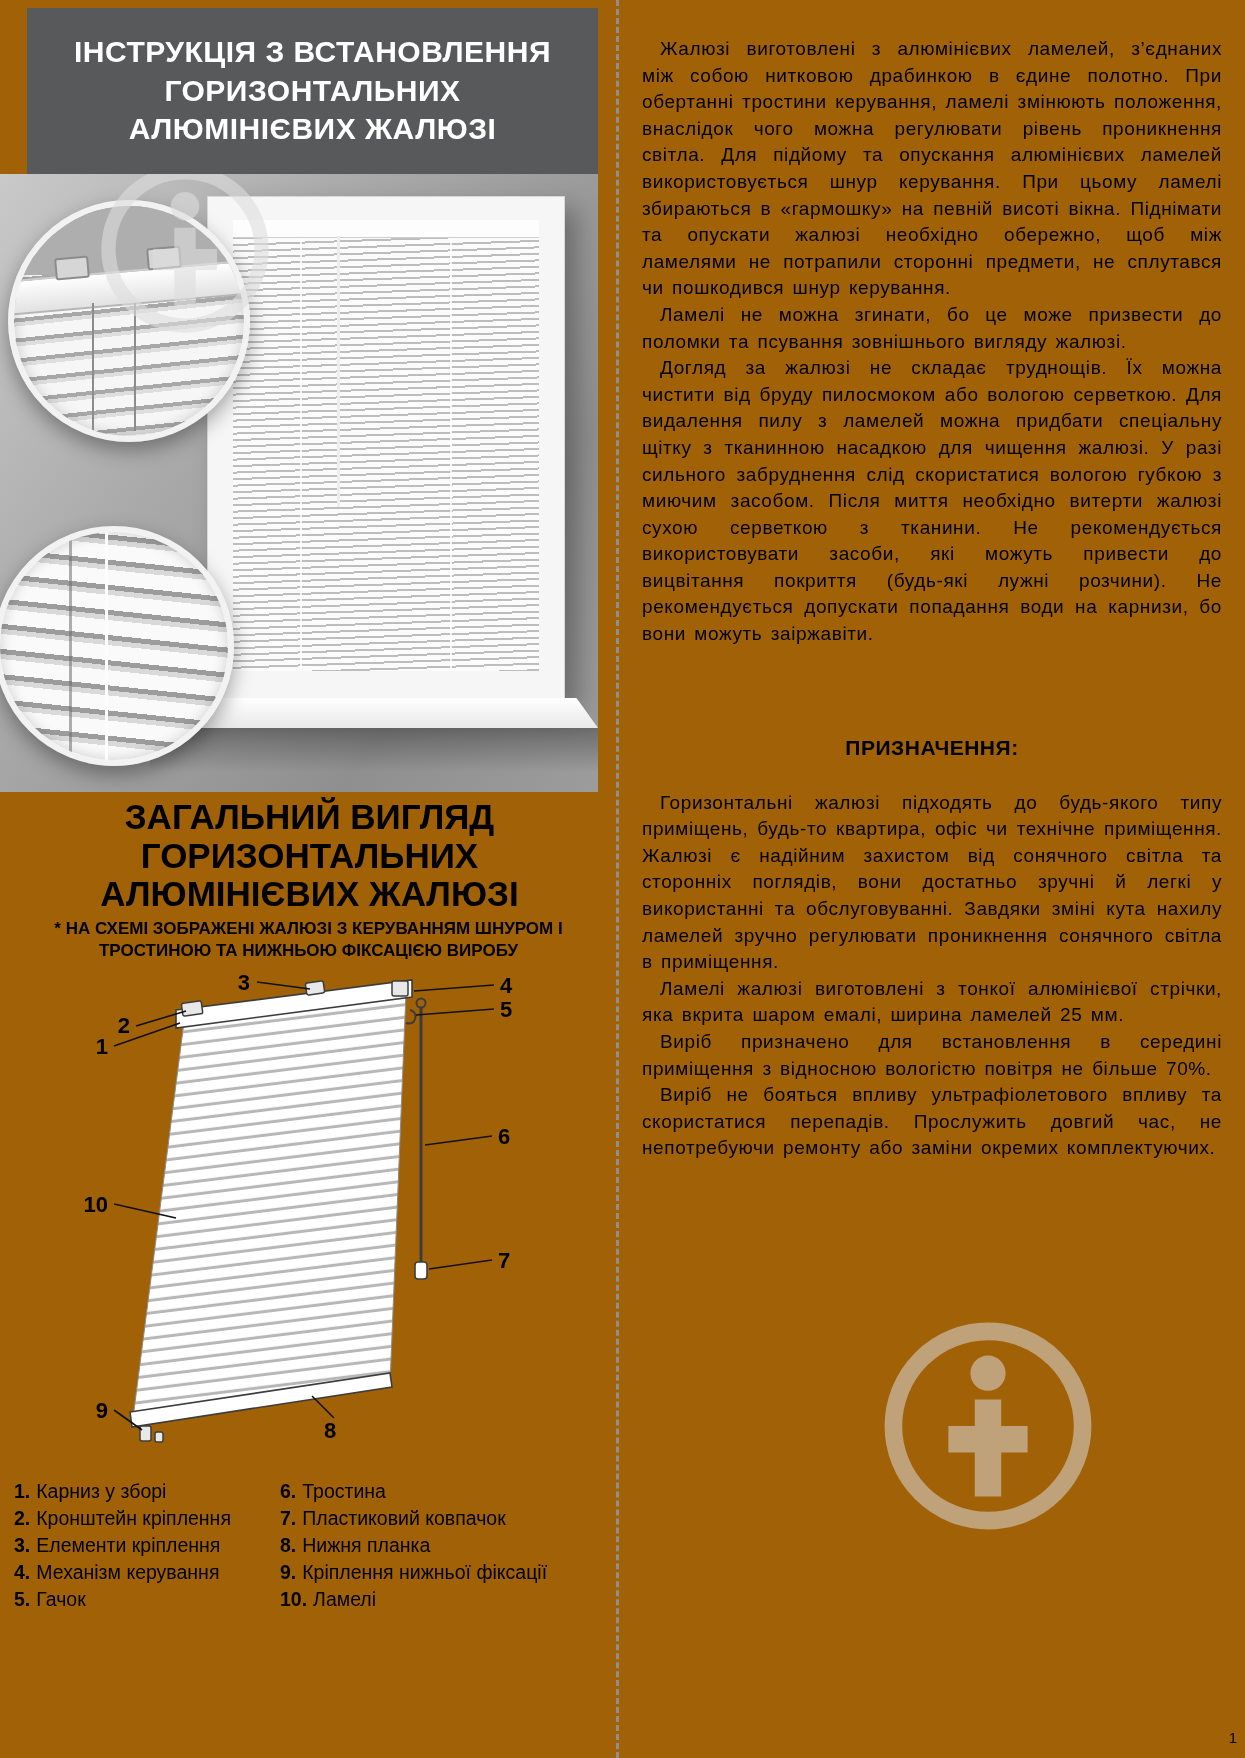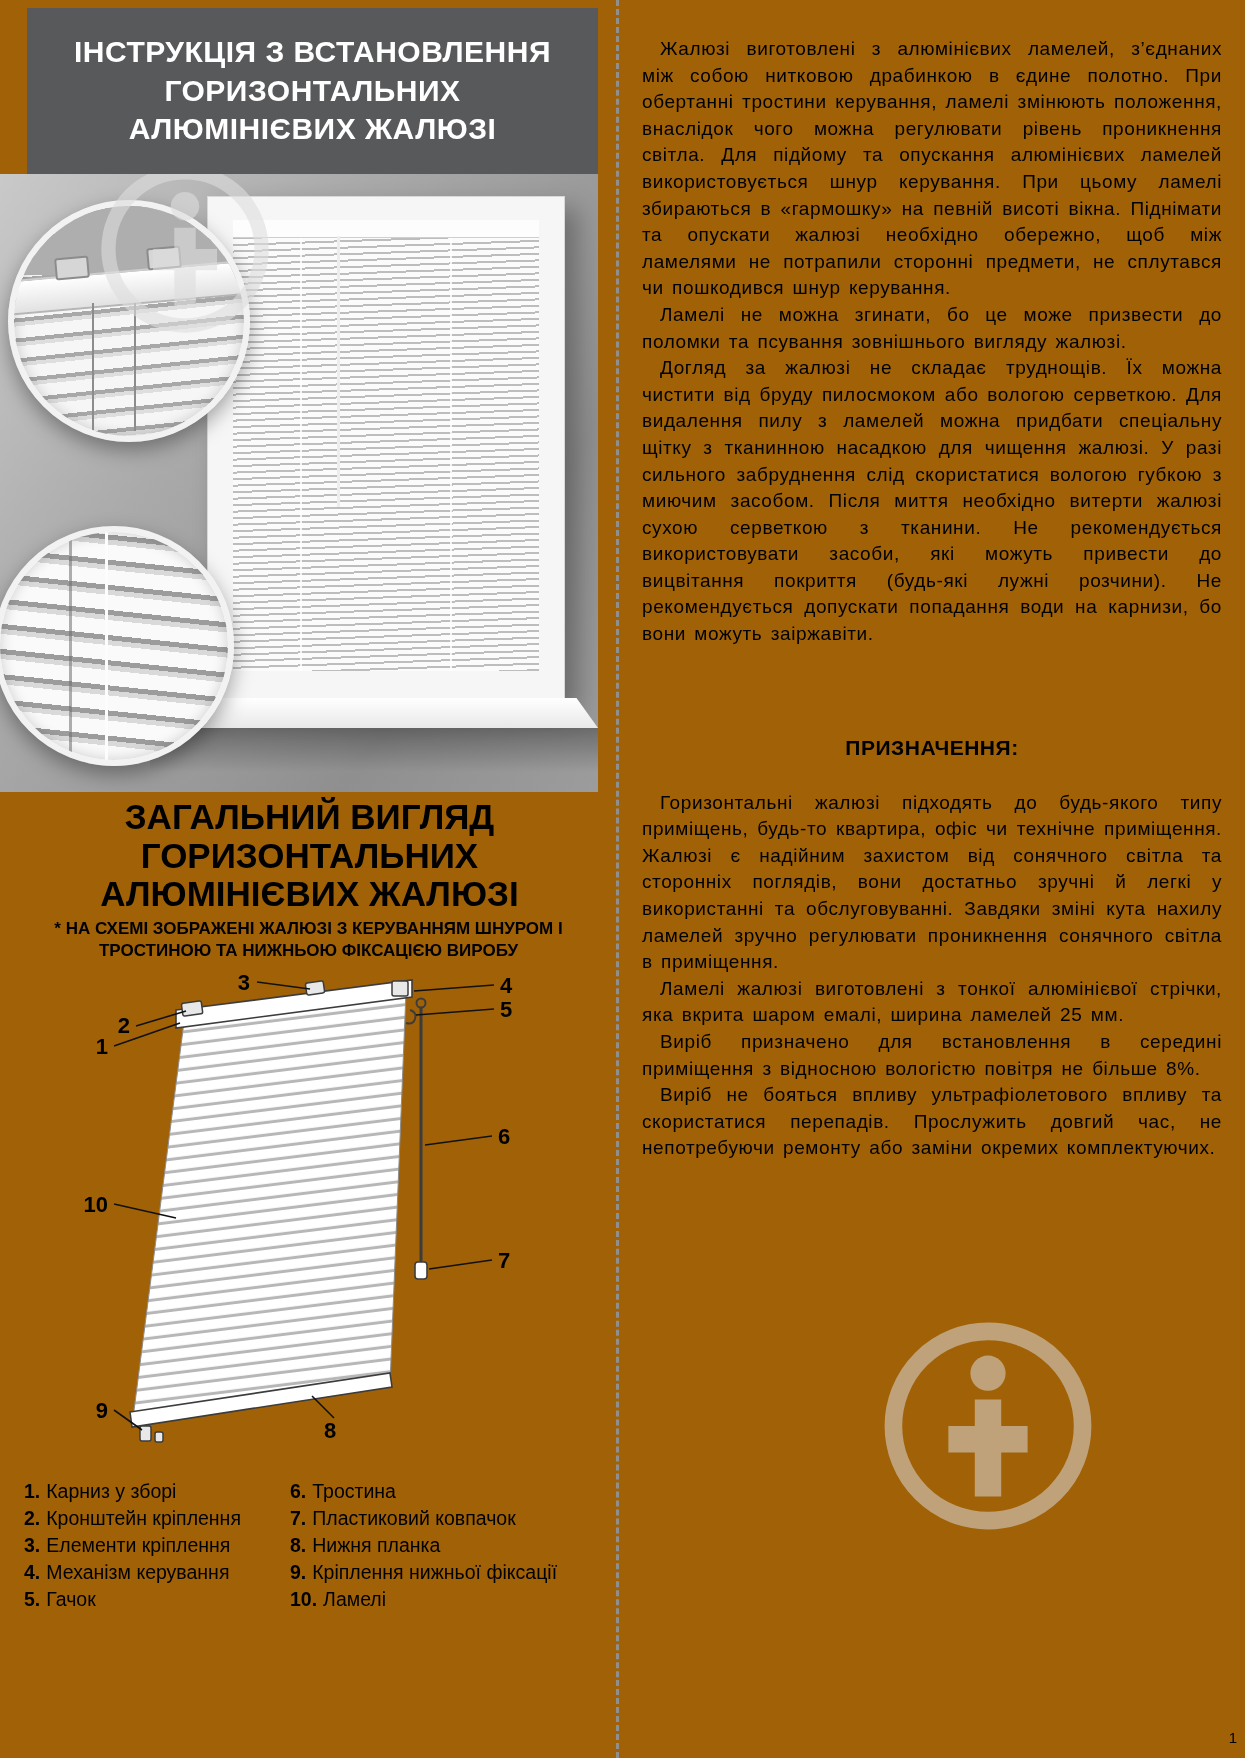--- a/index.html
+++ b/index.html
@@ -53,21 +53,21 @@
   .wm-bottom { left:878px; top:1316px; width:220px; height:220px; color:#d8d8d8; opacity:.55; z-index:1; }
 
   .overview-title { position:absolute; left:24px; top:798px; width:571px; text-align:center;
                     font-weight:bold; font-size:35px; line-height:1.1; }
   .overview-note { position:absolute; left:36px; top:918px; width:545px; text-align:center;
                    font-weight:bold; font-size:17px; line-height:1.3; }
 
   .diagram { position:absolute; left:14px; top:966px; width:575px; height:508px; }
   .diagram text { font-family:"Liberation Sans", sans-serif; font-weight:bold; font-size:22px; fill:#000; }
 
-  .legend { position:absolute; left:24px; top:1478px; width:568px; display:grid;
+  .legend { position:absolute; left:14px; top:1478px; width:568px; display:grid;
             grid-template-columns:262px 1fr; column-gap:4px; font-size:19.5px; }
   .legend .item { line-height:27px; white-space:nowrap; }
   .legend .num { font-weight:bold; margin-right:6px; }
 
   
   .right-col { position:absolute; left:642px; top:36px; width:580px; z-index:2; }
   .rec-title { font-weight:bold; font-size:31px; line-height:1.17; text-align:center; letter-spacing:.5px; margin-bottom:28px; }
   .body-p { font-size:19px; line-height:26.6px; text-align:justify; text-indent:18px; letter-spacing:.6px; word-spacing:2.5px; }
   .purpose-title { font-weight:bold; font-size:21px; text-align:center; letter-spacing:.5px; margin-top:88px; margin-bottom:30px; }
 
@@ -194,19 +194,19 @@
   </div>
 
   <div class="right-col">
     <p class="body-p">Жалюзі виготовлені з алюмінієвих ламелей, з’єднаних між собою нитковою драбинкою в єдине полотно. При обертанні тростини керування, ламелі змінюють положення, внаслідок чого можна регулювати рівень проникнення світла. Для підйому та опускання алюмінієвих ламелей використовується шнур керування. При цьому ламелі збираються в «гармошку» на певній висоті вікна. Піднімати та опускати жалюзі необхідно обережно, щоб між ламелями не потрапили сторонні предмети, не сплутався чи пошкодився шнур керування.</p>
     <p class="body-p">Ламелі не можна згинати, бо це може призвести до поломки та псування зовнішнього вигляду жалюзі.</p>
     <p class="body-p">Догляд за жалюзі не складає труднощів. Їх можна чистити від бруду пилосмоком або вологою серветкою. Для видалення пилу з ламелей можна придбати спеціальну щітку з тканинною насадкою для чищення жалюзі. У разі сильного забруднення слід скористатися вологою губкою з миючим засобом. Після миття необхідно витерти жалюзі сухою серветкою з тканини. Не рекомендується використовувати засоби, які можуть привести до вицвітання покриття (будь-які лужні розчини). Не рекомендується допускати попадання води на карнизи, бо вони можуть заіржавіти.</p>
 
     <h1 class="purpose-title">ПРИЗНАЧЕННЯ:</h1>
     <p class="body-p">Горизонтальні жалюзі підходять до будь-якого типу приміщень, будь-то квартира, офіс чи технічне приміщення. Жалюзі є надійним захистом від сонячного світла та сторонніх поглядів, вони достатньо зручні й легкі у використанні та обслуговуванні. Завдяки зміні кута нахилу ламелей зручно регулювати проникнення сонячного світла в приміщення.</p>
     <p class="body-p">Ламелі жалюзі виготовлені з тонкої алюмінієвої стрічки, яка вкрита шаром емалі, ширина ламелей 25 мм.</p>
-    <p class="body-p">Виріб призначено для встановлення в середині приміщення з відносною вологістю повітря не більше 8%.</p>
+    <p class="body-p">Виріб призначено для встановлення в середині приміщення з відносною вологістю повітря не більше 70%.</p>
     <p class="body-p">Виріб не бояться впливу ультрафіолетового впливу та скористатися перепадів. Прослужить довгий час, не непотребуючи ремонту або заміни окремих комплектуючих.</p>
   </div>
 
   <div class="page-num">1</div>
 
 </div>
 
 </body></html>

